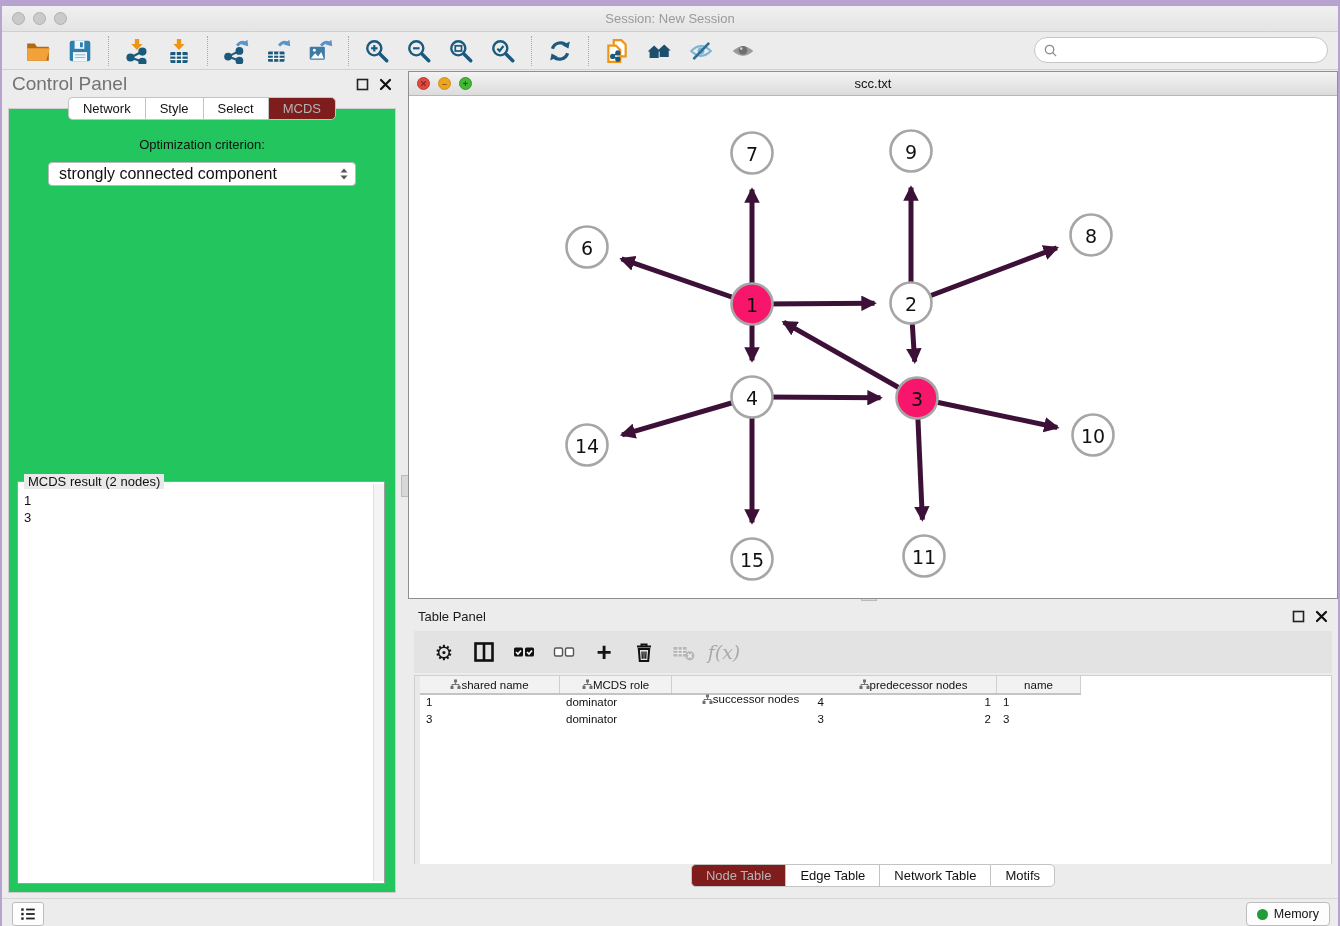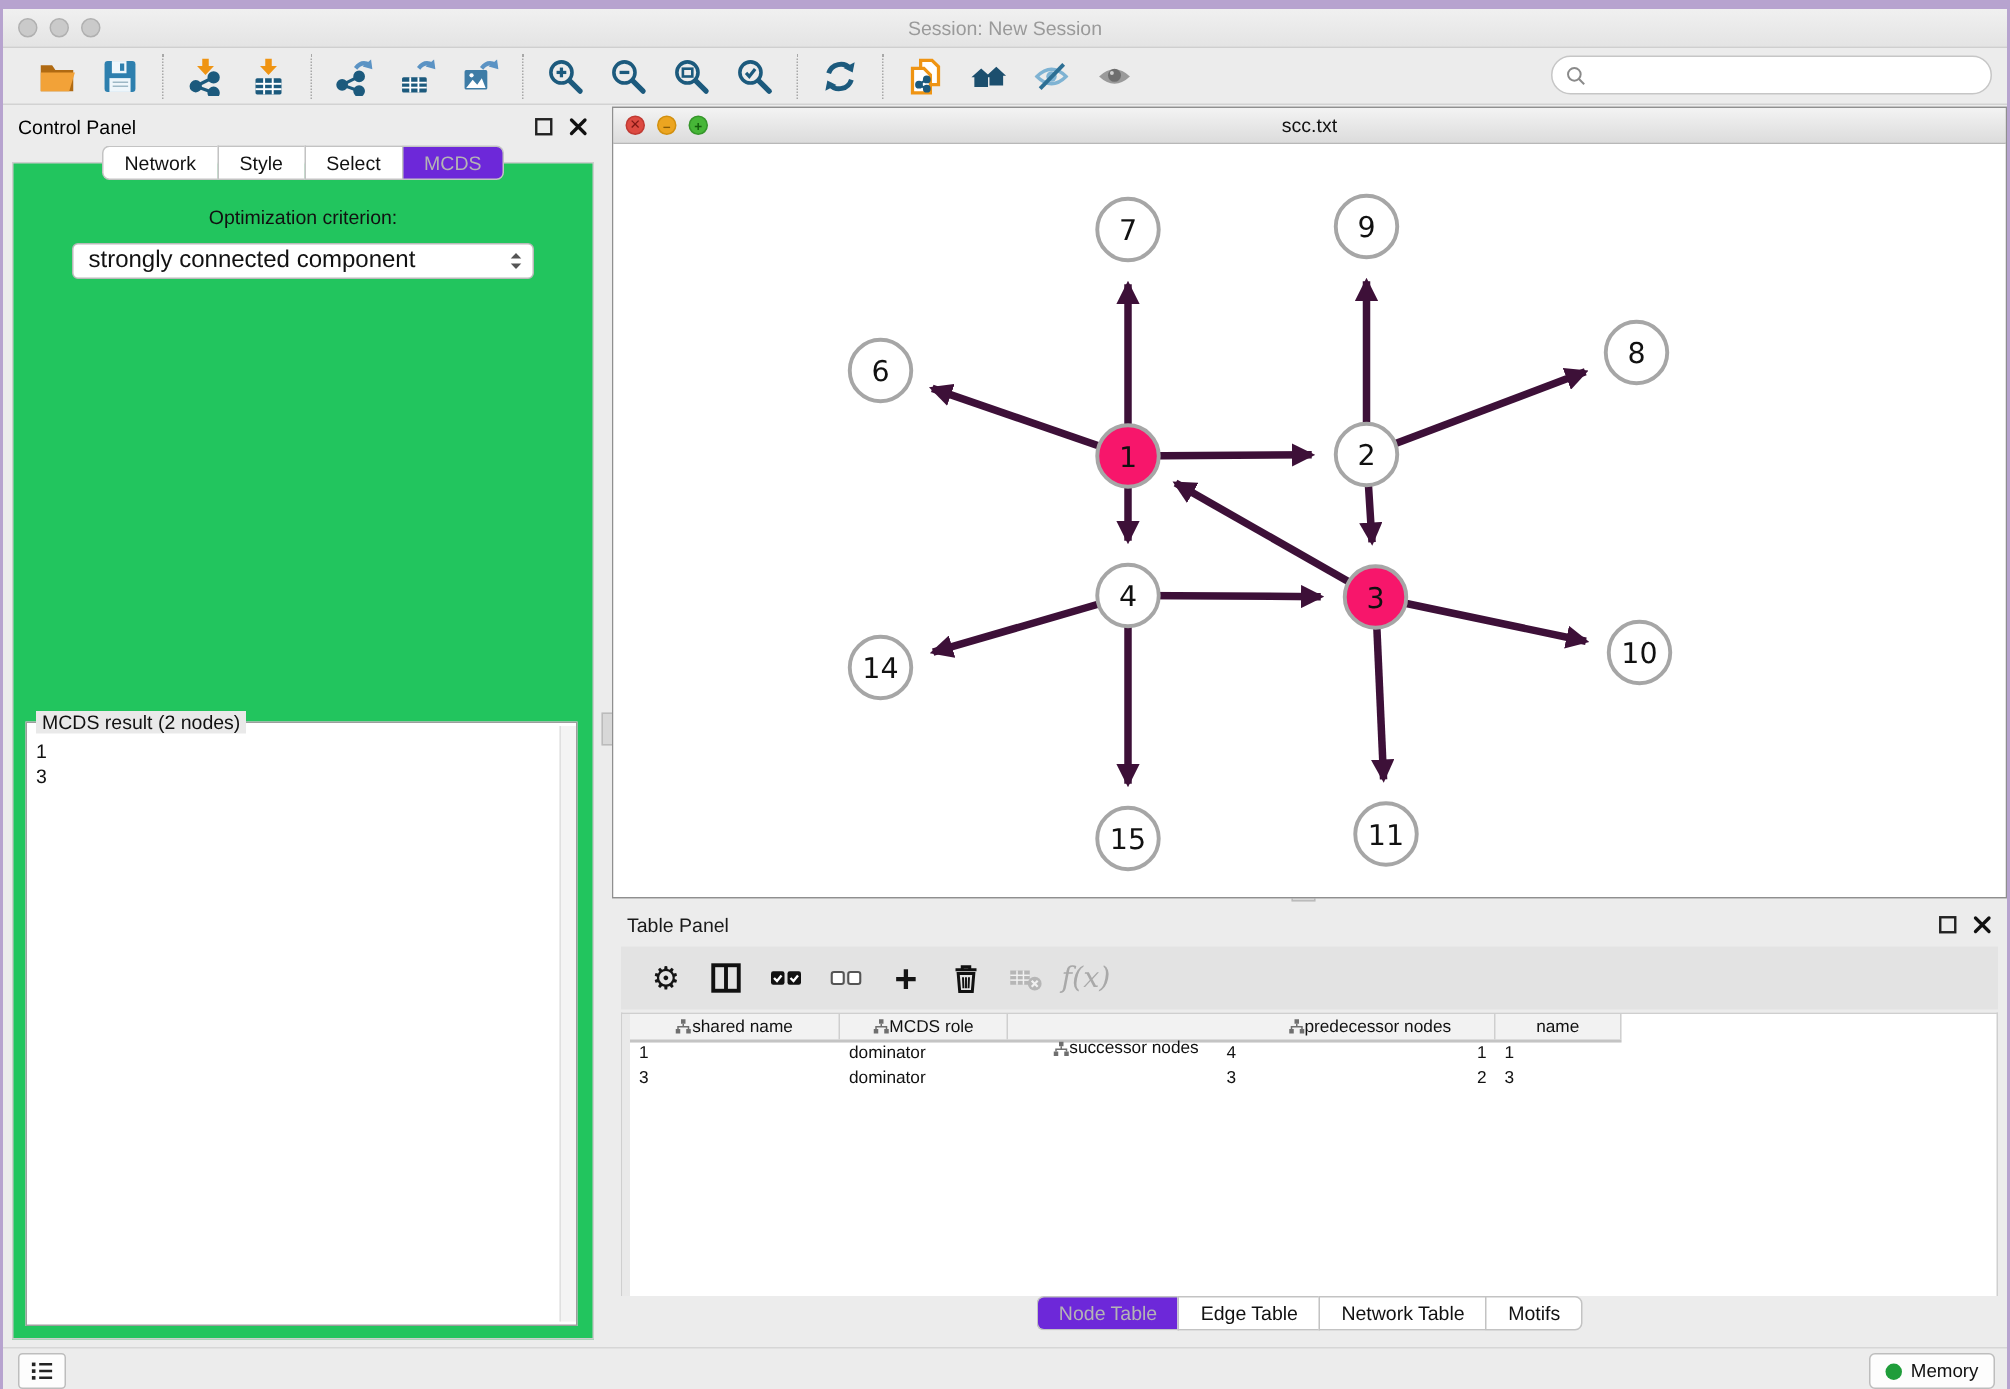--- a/index.html
+++ b/index.html
@@ -22,28 +22,28 @@
   .searchbox { position:absolute; right:10px; top:5px; width:294px; height:26px; background:#fff; border:1px solid #c6c6c6; border-radius:13px; display:flex; align-items:center; padding-left:8px; }
   .searchbox svg { width:15px; height:15px; }
   .searchbox input { border:none; outline:none; flex:1; font-size:13px; background:transparent; padding-left:4px; font-family:inherit; }
 
   
   .main { position:absolute; left:0; top:65px; width:1336px; height:831px; }
 
   
   .control-panel { position:absolute; left:0; top:0; width:400px; height:831px; }
   .panel-header { height:26px; display:flex; align-items:center; padding:0 10px; }
-  .panel-header .ph-title { font-size:13px; color:#000000; flex:1; }
+  .panel-header .ph-title { font-size:19px; color:#737373; flex:1; }
   .ph-icons { display:flex; gap:10px; align-items:center; }
   .ph-icons svg { width:13px; height:13px; cursor:pointer; }
   .ctl-tabs { display:flex; justify-content:center; position:relative; z-index:2; }
   .seg { font-size:13px; padding:3px 14px; background:#fff; border:1px solid #c3c3c3; border-right:none; cursor:pointer; color:#111; }
   .seg:first-child { border-radius:5px 0 0 5px; }
   .seg:last-child { border-radius:0 5px 5px 0; border-right:1px solid #c3c3c3; }
-  .seg.active { background:#6d28d9; color:#b4b4b4; }
+  .seg.active { background:#7f1d1d; color:#b4b4b4; }
   .ctl-body { position:absolute; left:6px; right:6px; top:37px; bottom:9px; background:#22c55e; border:1px solid #cdcdcd; display:flex; flex-direction:column; align-items:center; }
   .opt-label { margin-top:28px; font-size:13px; color:#111; }
   .dropdown { margin-top:10px; width:308px; height:24px; background:#fff; border:1px solid #b9b9b9; border-radius:4px; display:flex; align-items:center; padding:0 4px 0 10px; cursor:pointer; }
   .dropdown .dd-text { flex:1; font-size:16px; color:#111; }
   .dropdown svg { width:14px; height:16px; }
   .btn-row { margin-top:14px; display:flex; gap:14px; }
   .push-btn { font-size:13px; color:#111; background:#fff; border:1px solid #bdbdbd; border-radius:5px; padding:4px 14px; cursor:pointer; }
   .result-box { position:absolute; left:8px; right:10px; top:372px; bottom:8px; background:#fff; border:1px solid #9d9d9d; }
   .result-legend { position:absolute; left:6px; top:-8px; background:#e9e9e9; padding:0 4px; font-size:13px; color:#111; }
   .result-lines { padding:10px 4px 4px 6px; font-size:13px; color:#111; line-height:17px; }

